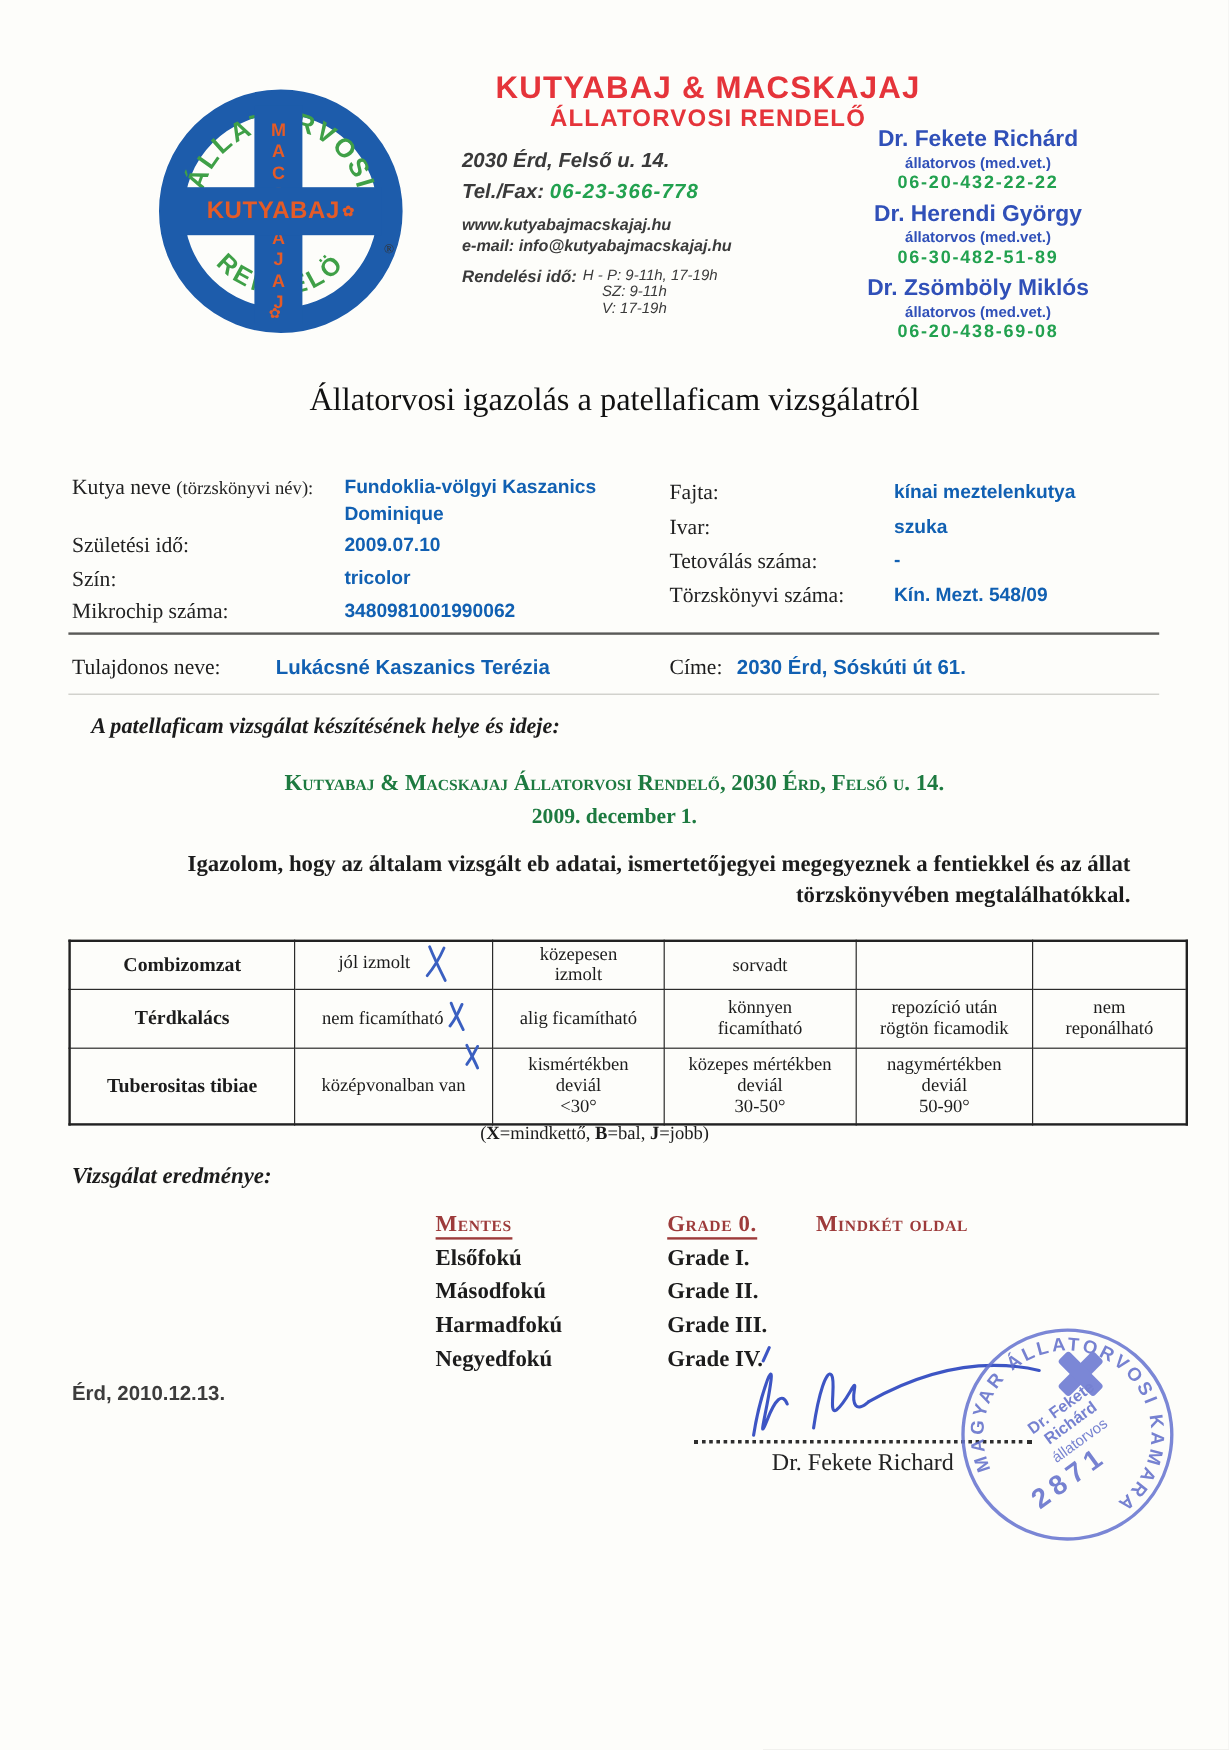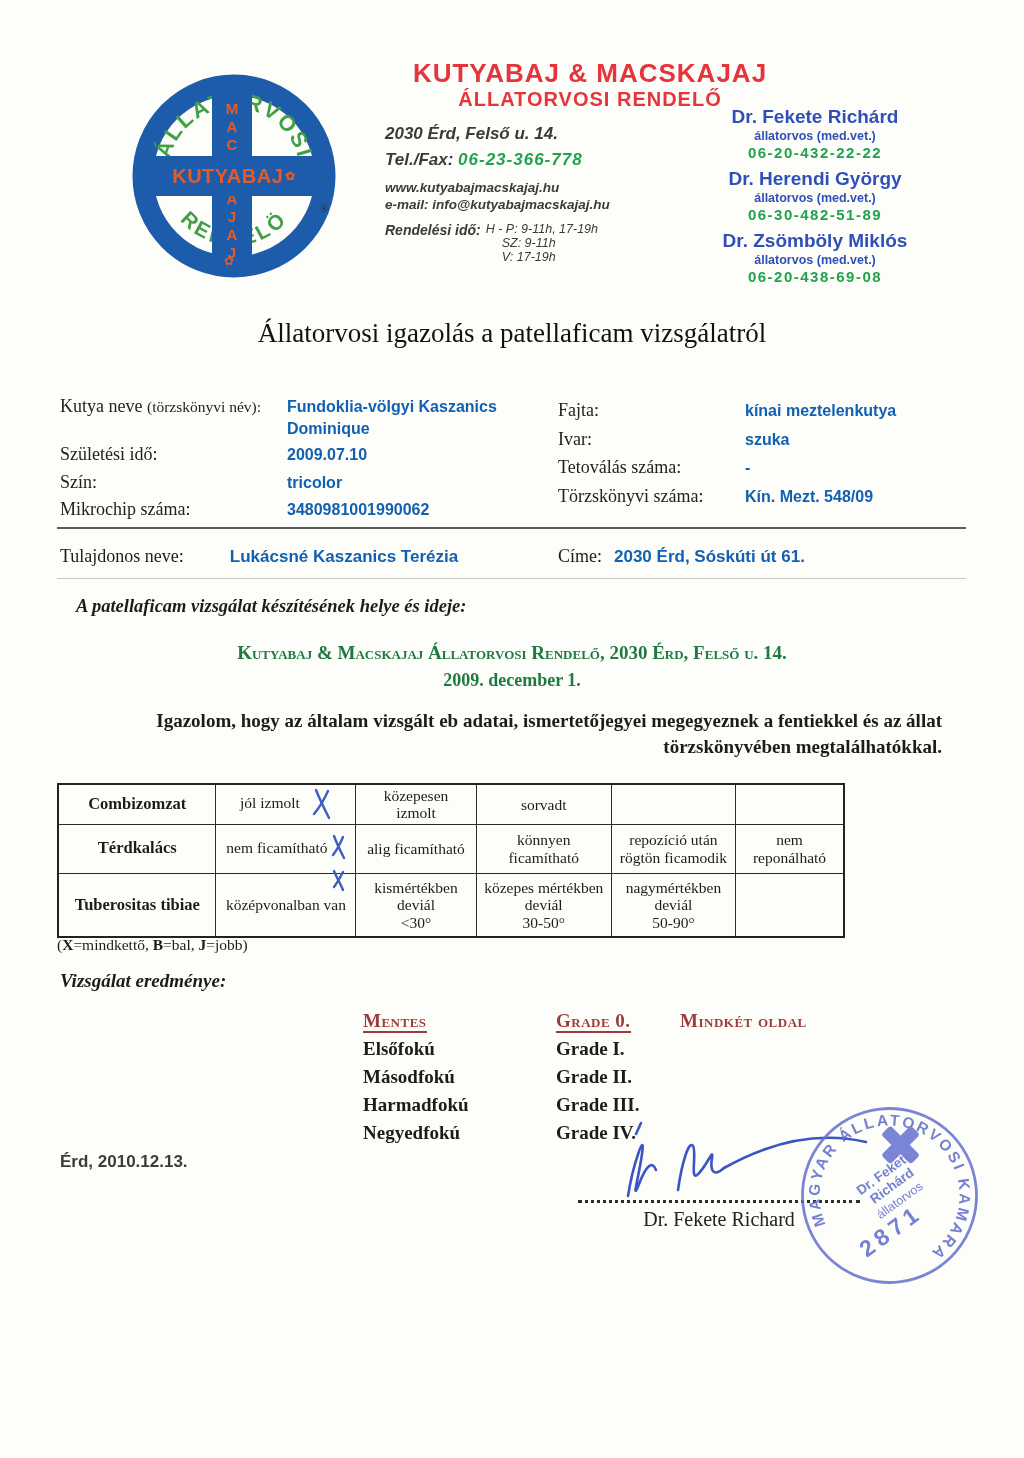--- a/index.html
+++ b/index.html
@@ -64,33 +64,33 @@
   .owner-right{left:558px;top:546px;display:flex;align-items:baseline;}
   .olabel{font-size:18px;}
   .ovalue{font-family:"Liberation Sans",sans-serif;font-weight:bold;font-size:17px;color:#1160b2;margin-left:12px;}
 
   .exam-heading{left:76px;top:596px;font-weight:bold;font-style:italic;font-size:18.5px;}
   .exam-venue{left:0;top:642px;width:1024px;text-align:center;color:#1d7a40;font-weight:bold;font-size:19px;font-variant:small-caps;}
   .exam-date{left:0;top:670px;width:1024px;text-align:center;color:#1d7a40;font-weight:bold;font-size:18px;}
   .statement{left:82px;top:708px;width:860px;text-align:right;font-weight:bold;font-size:19px;line-height:1.38;}
 
   
-  table.exam{position:absolute;left:57px;top:783px;width:788px;border-collapse:collapse;table-layout:fixed;font-family:Liberation Serif, serif;}
+  table.exam{position:absolute;left:57px;top:783px;width:933px;border-collapse:collapse;table-layout:fixed;font-family:Liberation Serif, serif;}
   table.exam td{border:1.6px solid #2b2b2b;text-align:center;vertical-align:middle;
       font-size:15.5px;line-height:1.12;padding:2px 4px;white-space:pre-line;}
   table.exam{border:2.2px solid #222;}
   table.exam td.rlabel{font-weight:bold;font-size:16.5px;}
   tr.r1{height:40px;} tr.r2{height:49px;} tr.r3{height:64px;}
   .xmark{stroke:#3a5fc0;stroke-width:2.4;stroke-linecap:round;fill:none;}
   .xwrap{display:inline-block;vertical-align:-10px;margin-left:12px;}
   .xwrap2{display:inline-block;vertical-align:-6px;margin-left:3px;}
   td.relcell{position:relative;}
   .xtop{position:absolute;right:10px;top:-4px;}
 
-  .legend{left:57px;top:936px;width:909px;text-align:left;font-size:15.5px;}
+  .legend{left:41px;top:936px;width:909px;text-align:center;font-size:15.5px;}
   .legend b{font-weight:bold;}
 
   .result-heading{left:60px;top:970px;font-weight:bold;font-style:italic;font-size:19px;}
   .results{left:363px;top:1010px;}
   .rrow{display:flex;height:28px;align-items:baseline;font-weight:bold;font-size:19px;}
   .rrow .c1{width:193px;}
   .rrow .c2{width:124px;}
   .rrow.sel .c1 span,.rrow.sel .c2 span{color:#9d3b3b;font-variant:small-caps;border-bottom:2.4px solid #9d3b3b;letter-spacing:.5px;}
   .rrow.sel .c3{color:#9d3b3b;font-variant:small-caps;letter-spacing:.5px;}
 

